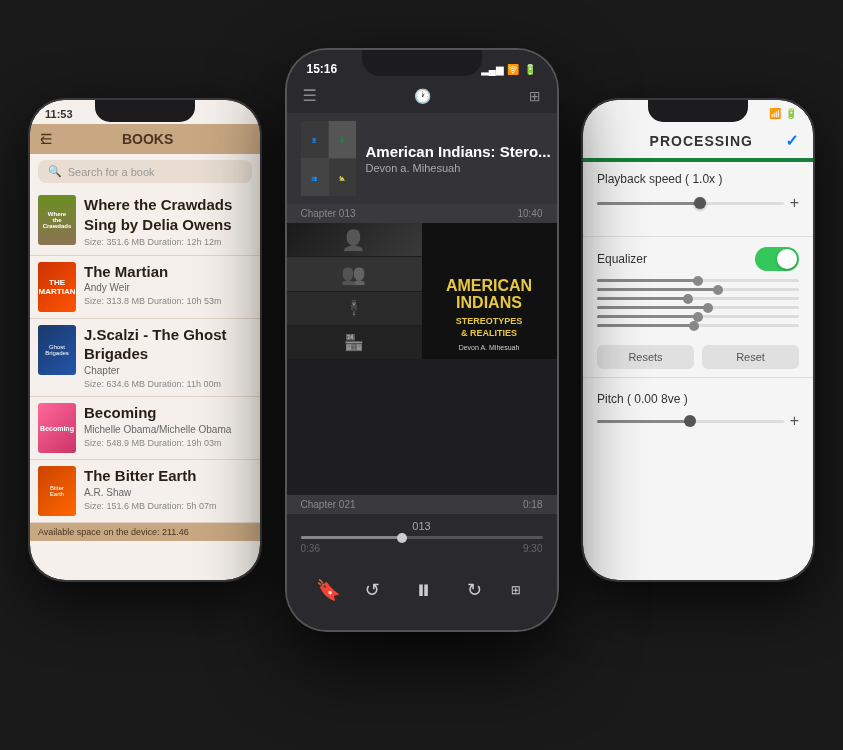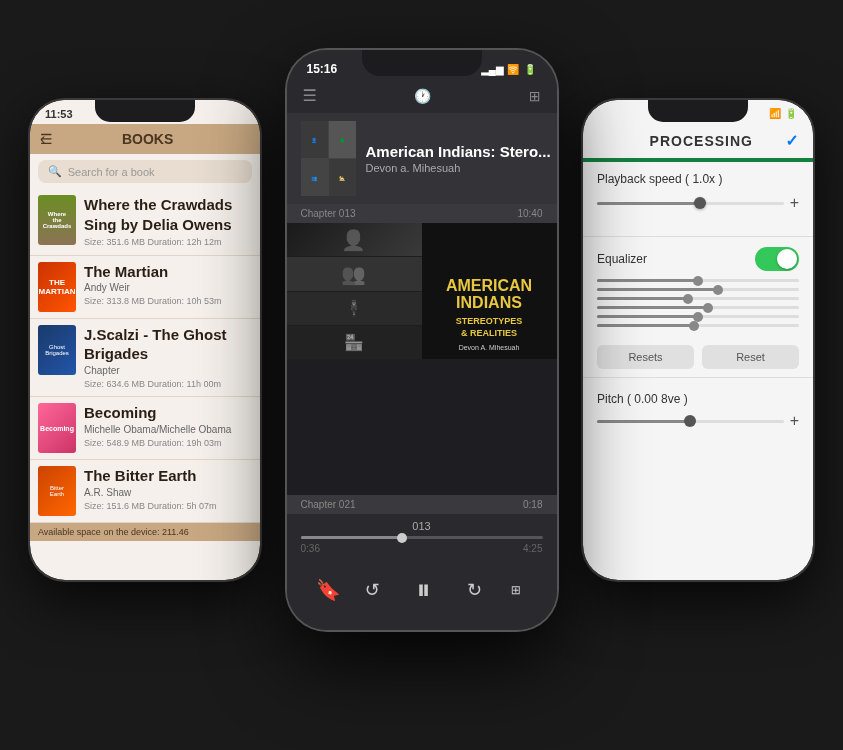--- a/index.html
+++ b/index.html
@@ -825,21 +825,21 @@
       </div>
 
       <div class="progress-section">
         <div class="progress-number">013</div>
         <div class="progress-bar-container">
           <div class="progress-bar-fill" style="width: 42%;"></div>
           <div class="progress-thumb" style="left: 42%;"></div>
         </div>
         <div class="progress-times">
           <span>0:36</span>
-          <span>4:25</span>
+          <span>9:30</span>
         </div>
       </div>
 
       <div class="controls-bar">
         <div class="ctrl-btn">🔖</div>
         <div class="ctrl-btn ctrl-btn-small" style="font-size:18px;">↺</div>
         <div class="ctrl-btn ctrl-btn-play">⏸</div>
         <div class="ctrl-btn ctrl-btn-small" style="font-size:18px;">↻</div>
         <div class="ctrl-btn ctrl-btn-small" style="font-size:12px;">⊞</div>
       </div>

